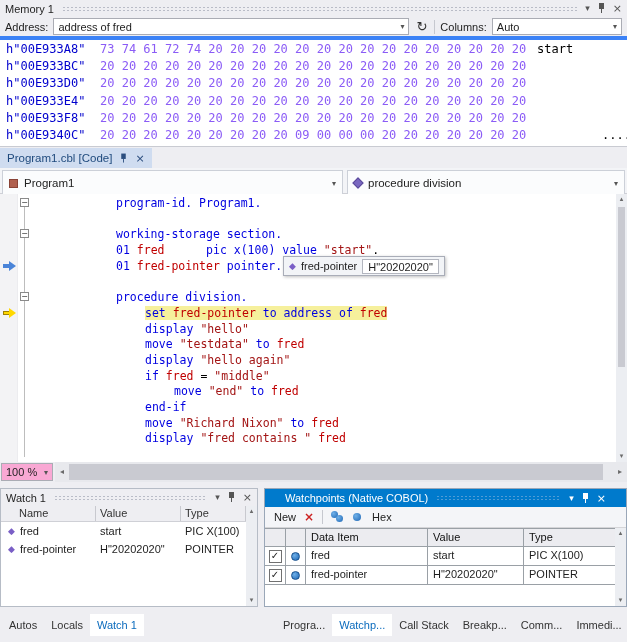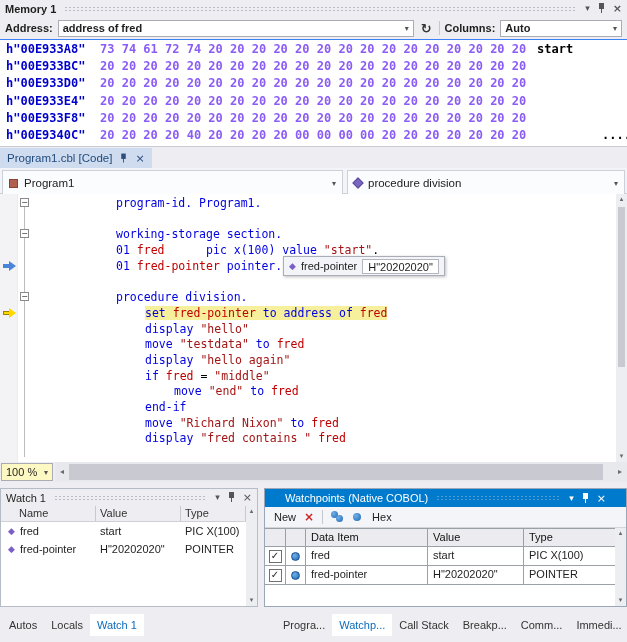--- a/index.html
+++ b/index.html
@@ -11,22 +11,22 @@
   
   .panel-title{height:17px;display:flex;align-items:center;background:#eeeef2;padding:0 5px;font-size:11px;}
   .grip{flex:1;height:6px;margin:0 8px;background-image:radial-gradient(circle,#b9bcc7 0.9px,transparent 1.1px);background-size:4px 3px;}
   .title-icons{display:flex;align-items:center;gap:7px;color:#555;}
   .title-icons .glyph{font-size:9px;line-height:9px;}
   .pin-icon{position:relative;display:inline-block;width:9px;height:11px;color:#555;}
   .pin-icon::before{content:"";position:absolute;left:2px;top:0;width:5px;height:6px;background:currentColor;}
   .pin-icon::after{content:"";position:absolute;left:4px;top:6px;width:1px;height:4px;background:currentColor;}
 
   
-  #memory{position:absolute;left:0;top:0;width:627px;height:147px;background:#fff;border-bottom:1px solid #c9cbd2;font-weight:bold;}
-  #memory-toolbar{height:23px;background:#eeeef2;display:flex;align-items:center;font-size:11px;padding:0 5px;gap:5px;border-bottom:1px solid #3b82f6;text-align:center;}
+  #memory{position:absolute;left:0;top:0;width:627px;height:147px;background:#fff;border-bottom:1px solid #c9cbd2;}
+  #memory-toolbar{height:23px;background:#eeeef2;display:flex;align-items:center;font-size:11px;padding:0 5px;gap:5px;border-bottom:4px solid #3b82f6;text-align:center;}
   .combo{background:#fff;border:1px solid #aaacb4;height:17px;display:flex;align-items:center;padding:0 4px;font-size:11px;white-space:nowrap;overflow:hidden;}
   .combo .arrow{margin-left:auto;color:#555;font-size:8px;padding-left:4px;}
   #address-combo{width:356px;}
   #columns-combo{flex:1;}
   .tool-icon{color:#333;font-size:13px;line-height:13px;padding:0 2px;}
   #memory-content{height:106px;background:#fff;font-size:12px;overflow:hidden;padding-top:1px;}
   .mem-row{position:relative;height:17.2px;line-height:17.2px;white-space:pre;font-family:"DejaVu Sans Mono",monospace;}
   .mem-addr{position:absolute;left:6px;color:#0000cd;}
   .mem-hex{position:absolute;left:100px;color:#8b5cf6;}
   .mem-ascii{position:absolute;left:537px;color:#000;}
@@ -67,21 +67,21 @@
   .datatip{position:absolute;left:283px;top:62px;height:20px;background:#f2f4f7;border:1px solid #a9adb8;display:flex;align-items:center;padding:0 5px;gap:5px;font-size:11px;box-shadow:1px 1px 3px rgba(0,0,0,.25);z-index:5;}
   .dt-diamond{color:#7a5fc6;font-size:9px;}
   .dt-value{background:#fff;border:1px solid #b3b6bf;padding:0 5px;height:15px;line-height:14px;font-size:11px;}
 
   
   .vscroll{position:absolute;right:0;top:0;width:11px;height:100%;background:#eceef2;}
   .vscroll .arr{height:11px;font-size:7px;color:#6a6a6a;text-align:center;line-height:11px;}
   .vscroll .arr.bottom{position:absolute;bottom:0;left:0;right:0;}
   .vscroll .thumb{position:absolute;left:2px;right:2px;background:#c9cad1;}
   #editor-status{position:absolute;left:0;top:462px;width:627px;height:20px;background:#eeeef2;display:flex;align-items:center;}
-  #zoom-combo{width:52px;height:18px;margin-left:1px;background:#fef9c3;border:1px solid #aaacb4;font-size:11px;display:flex;align-items:center;padding:0 4px;}
+  #zoom-combo{width:52px;height:18px;margin-left:1px;background:#f9a8d4;border:1px solid #aaacb4;font-size:11px;display:flex;align-items:center;padding:0 4px;}
   #zoom-combo .arrow{margin-left:auto;color:#555;font-size:8px;}
   .hscroll{flex:1;height:20px;background:#e8e9ed;position:relative;margin-left:2px;}
   .hscroll .arr{position:absolute;top:0;width:14px;height:20px;font-size:8px;color:#6a6a6a;text-align:center;line-height:20px;}
   .hscroll .arr-l{left:0;} .hscroll .arr-r{right:0;}
   .hscroll .thumb{position:absolute;left:14px;right:24px;top:2px;bottom:2px;background:#c9cad1;}
 
   
   #watch{position:absolute;left:0;top:488px;width:258px;height:119px;background:#fff;border:1px solid #b6bcc6;}
   #watch-header{position:absolute;left:0;top:17px;right:11px;height:16px;display:flex;background:#eeeef2;border-bottom:1px solid #cfd0d6;font-size:11px;color:#333;}
   .wh-cell{border-right:1px solid #c8c9cf;padding:1px 4px;white-space:nowrap;overflow:hidden;}
@@ -154,21 +154,21 @@
         <span>Auto</span>
         <span class="arrow glyph">▾</span>
       </div>
     </div>
     <div id="memory-content">
         <div class="mem-row"><span class="mem-addr">h"00E933A8"</span><span class="mem-hex">73 74 61 72 74 20 20 20 20 20 20 20 20 20 20 20 20 20 20 20</span><span class="mem-ascii">start</span></div>
         <div class="mem-row"><span class="mem-addr">h"00E933BC"</span><span class="mem-hex">20 20 20 20 20 20 20 20 20 20 20 20 20 20 20 20 20 20 20 20</span><span class="mem-ascii"></span></div>
         <div class="mem-row"><span class="mem-addr">h"00E933D0"</span><span class="mem-hex">20 20 20 20 20 20 20 20 20 20 20 20 20 20 20 20 20 20 20 20</span><span class="mem-ascii"></span></div>
         <div class="mem-row"><span class="mem-addr">h"00E933E4"</span><span class="mem-hex">20 20 20 20 20 20 20 20 20 20 20 20 20 20 20 20 20 20 20 20</span><span class="mem-ascii"></span></div>
         <div class="mem-row"><span class="mem-addr">h"00E933F8"</span><span class="mem-hex">20 20 20 20 20 20 20 20 20 20 20 20 20 20 20 20 20 20 20 20</span><span class="mem-ascii"></span></div>
-        <div class="mem-row"><span class="mem-addr">h"00E9340C"</span><span class="mem-hex">20 20 20 20 40 20 20 20 20 00 00 00 00 20 20 20 20 20 20 20</span><span class="mem-ascii">         ....</span></div>
+        <div class="mem-row"><span class="mem-addr">h"00E9340C"</span><span class="mem-hex">20 20 20 20 20 20 20 20 20 09 00 00 00 20 20 20 20 20 20 20</span><span class="mem-ascii">         ....</span></div>
       </div>
   </div>
 
   <div id="tabstrip">
     <div class="doc-tab">
       <span>Program1.cbl [Code]</span>
       <span class="pin-icon"></span>
       <span class="glyph" style="font-size:11px;">×</span>
     </div>
   </div>

